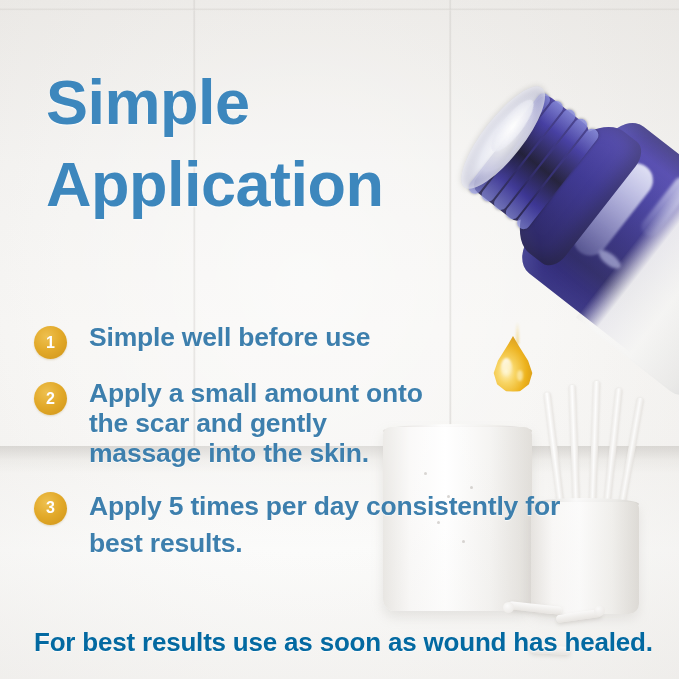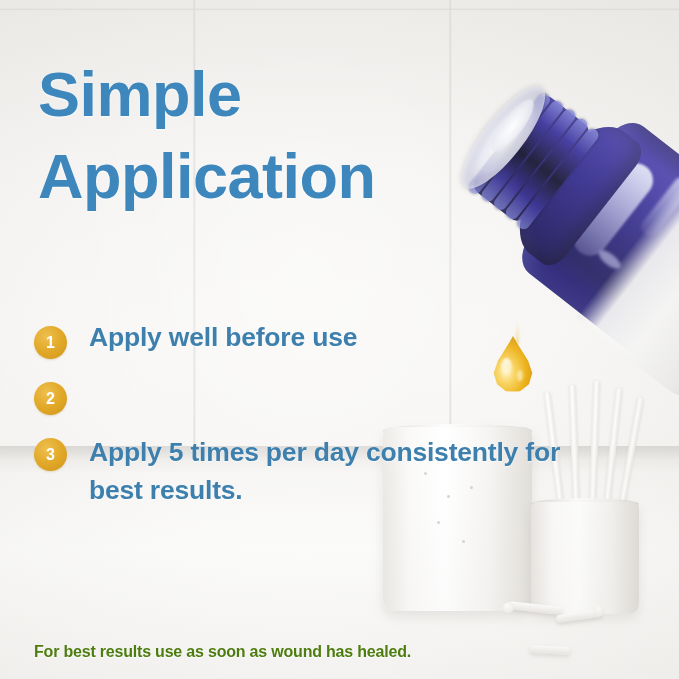--- a/index.html
+++ b/index.html
@@ -297,21 +297,21 @@
     width: 11px; height: 11px;
     border-radius: 50%;
     background: radial-gradient(circle at 38% 34%, #ffffff, #e9e6e2);
   }
 
   
   .title {
     position: absolute;
     left: 34px;
     top: 50px;
-    margin: 4px;
+    margin: 12px;
     color: #3d87bd;
     font-size: 63px;
     font-weight: 700;
     line-height: 1.30;
     letter-spacing: -0.5px;
     text-shadow: 0 1px 2px rgba(255,255,255,0.85);
     white-space: pre-line;
   }
 
   .steps {
@@ -348,23 +348,23 @@
     line-height: 1.14;
     letter-spacing: -0.2px;
     text-shadow: 0 1px 1px rgba(255,255,255,0.75);
     white-space: pre-line;
   }
   .step.step-3 .step-text { line-height: 1.42; }
 
   .footer-note {
     position: absolute;
     left: 34px;
-    top: 643px;
-    color: #4d7c0f;
-    font-size: 16px;
+    top: 627px;
+    color: #0369a1;
+    font-size: 26px;
     font-weight: 700;
     letter-spacing: -0.2px;
     text-shadow: 0 1px 1px rgba(255,255,255,0.8);
   }
 </style>
 </head>
 <body>
 
 <div id="infographic">
 
@@ -423,24 +423,27 @@
   <div class="swab-loose" style="left:530px; top:646px; width:40px; transform:rotate(3deg);"></div>
 
   <div class="vignette"></div>
 
   <h1 class="title">Simple
 Application</h1>
 
   <div class="steps">
     <div class="step step-1">
       <div class="step-badge">1</div>
-      <div class="step-text">Apply well before use</div>
+      <div class="step-text">Simple well before use</div>
     </div>
     <div class="step step-2">
       <div class="step-badge">2</div>
+      <div class="step-text">Apply a small amount onto
+the scar and gently
+massage into the skin.</div>
     </div>
     <div class="step step-3">
       <div class="step-badge">3</div>
       <div class="step-text">Apply 5 times per day consistently for
 best results.</div>
     </div>
   </div>
 
   <div class="footer-note">For best results use as soon as wound has healed.</div>
 

